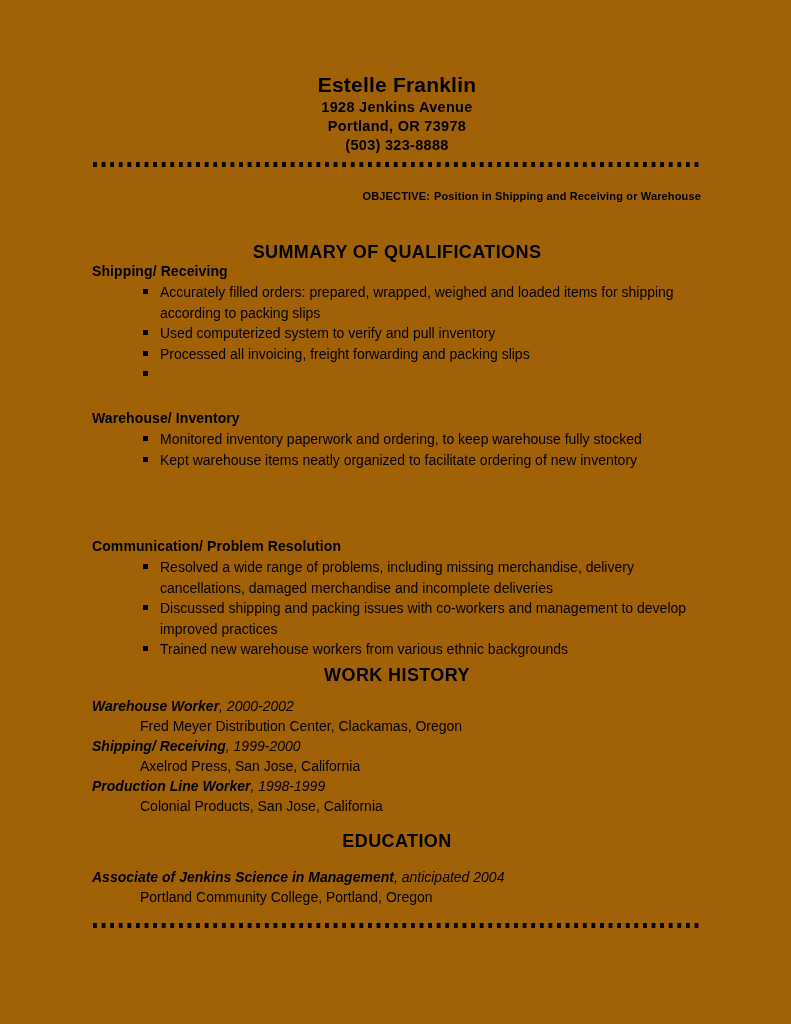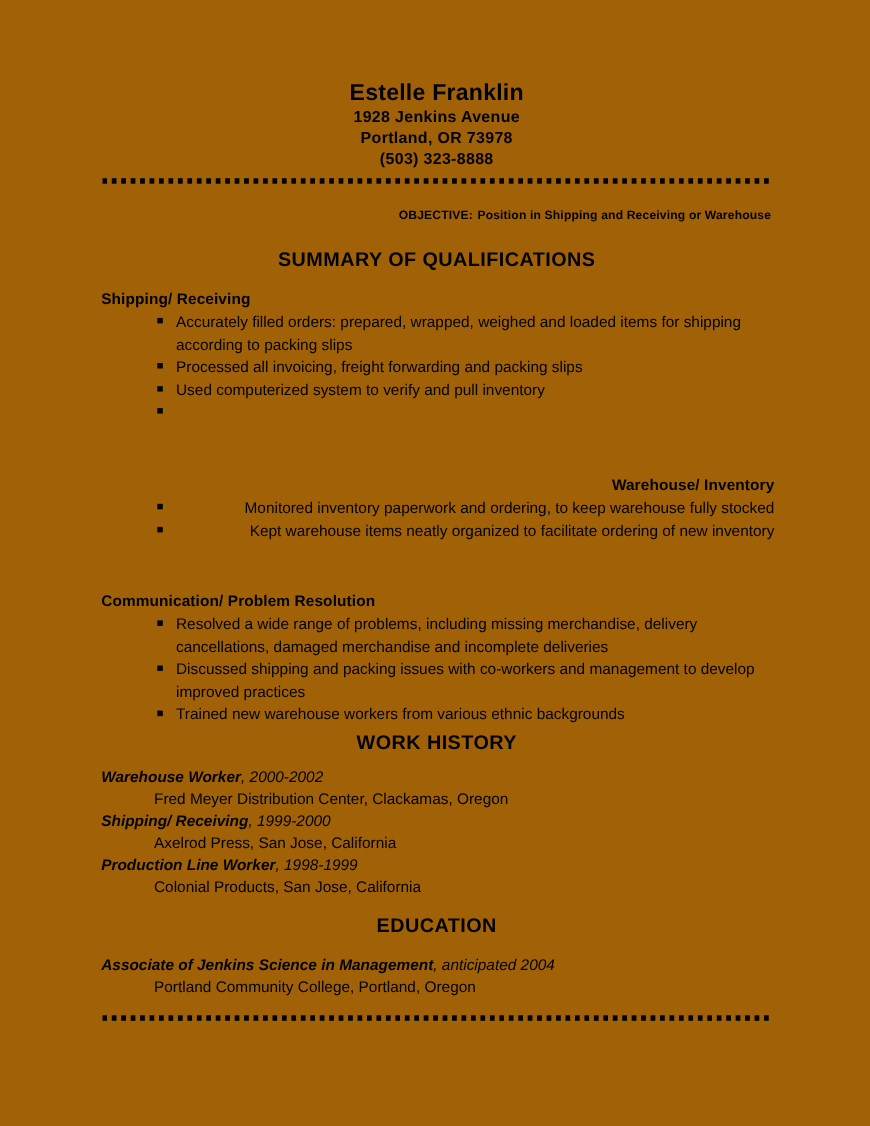--- a/index.html
+++ b/index.html
@@ -74,28 +74,28 @@
   
   .section-title {
     position: absolute;
     left: 93px;
     width: 608px;
     text-align: center;
     font-size: 18px;
     font-weight: bold;
     letter-spacing: 0.4px;
   }
-  #title-summary  { top: 226px; }
+  #title-summary  { top: 242px; }
   #title-work     { top: 665px; }
   #title-edu      { top: 831px; }
 
   
   .qual-group { position: absolute; left: 92px; width: 612px; }
   #group-shipping  { top: 263px; }
-  #group-warehouse { top: 432px; text-align: right; }
+  #group-warehouse { top: 410px; }
   #group-comm      { top: 538px; }
 
   .group-heading {
     font-size: 14px;
     font-weight: bold;
     letter-spacing: 0.1px;
     margin-bottom: 3px;
   }
   .bullet-list {
     list-style: none;
@@ -163,25 +163,25 @@
 
   <div class="qual-group" id="group-shipping">
     <div class="group-heading">Shipping/ Receiving</div>
     <ul class="bullet-list">
       <li class="bullet-item">
         <span class="bullet-mark"></span>
         <span>Accurately filled orders: prepared, wrapped, weighed and loaded items for shipping according to packing slips</span>
       </li>
       <li class="bullet-item">
         <span class="bullet-mark"></span>
+        <span>Used computerized system to verify and pull inventory</span>
+      </li>
+      <li class="bullet-item">
+        <span class="bullet-mark"></span>
         <span>Processed all invoicing, freight forwarding and packing slips</span>
-      </li>
-      <li class="bullet-item">
-        <span class="bullet-mark"></span>
-        <span>Used computerized system to verify and pull inventory</span>
       </li>
       <li class="bullet-item">
         <span class="bullet-mark"></span>
       </li>
     </ul>
   </div>
 
   <div class="qual-group" id="group-warehouse">
     <div class="group-heading">Warehouse/ Inventory</div>
     <ul class="bullet-list">

